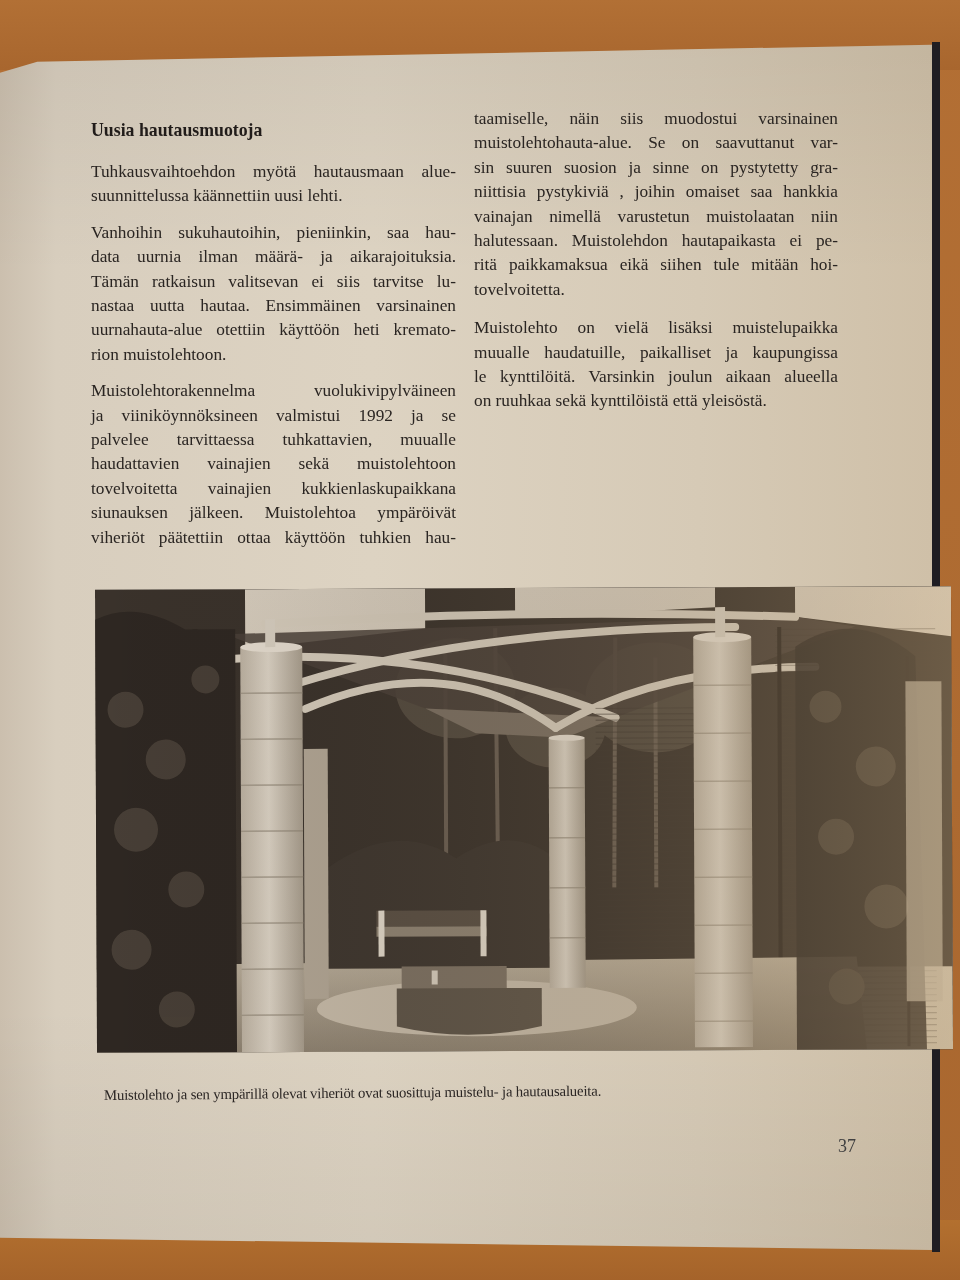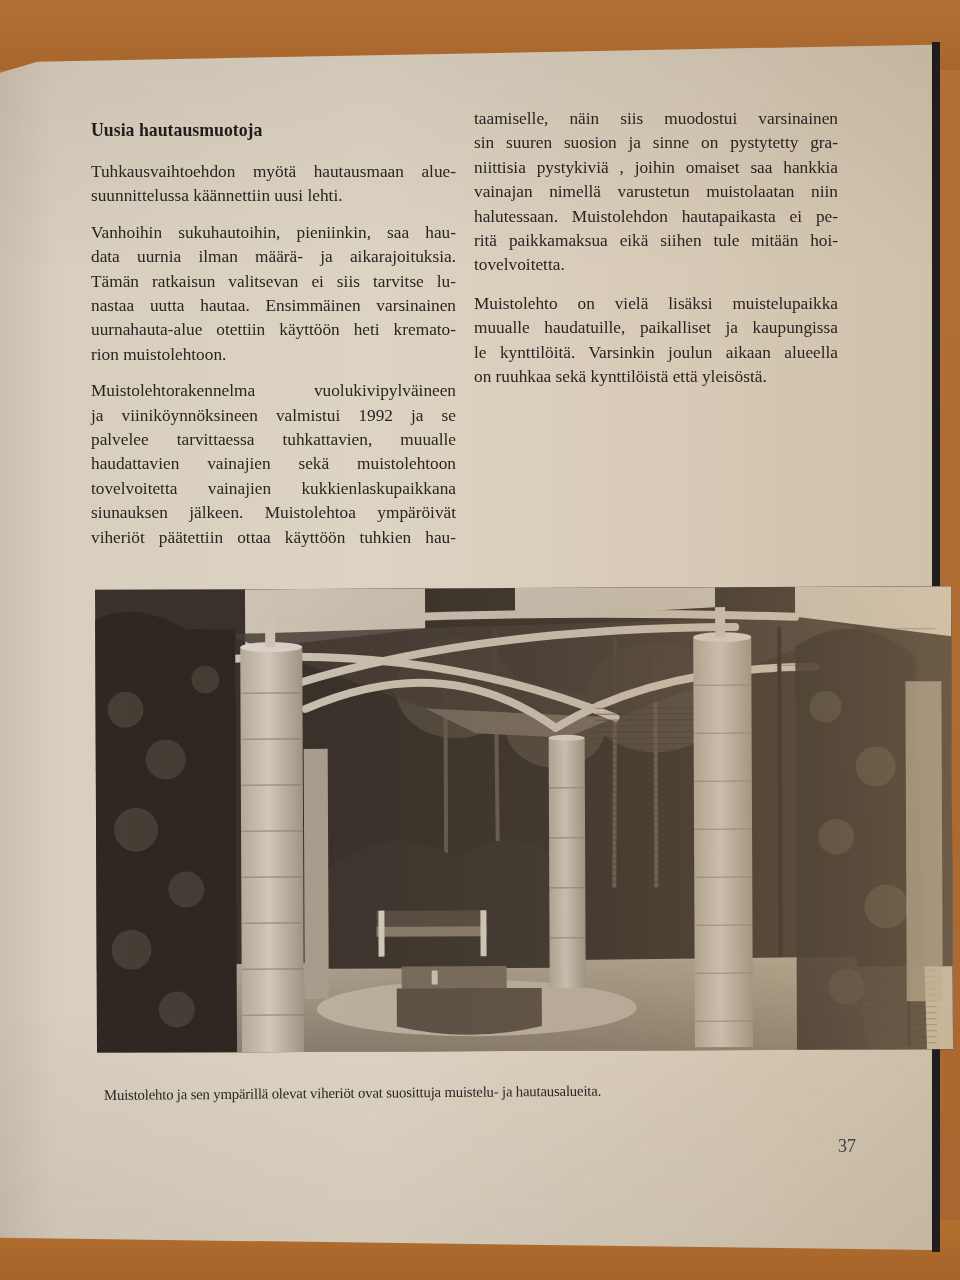--- a/index.html
+++ b/index.html
@@ -121,20 +121,21 @@
     <span class="line">haudattavien vainajien sekä muistolehtoon</span>
     <span class="line">tovelvoitetta vainajien kukkienlaskupaikkana</span>
     <span class="line">siunauksen jälkeen. Muistolehtoa ympäröivät</span>
     <span class="line">viheriöt päätettiin ottaa käyttöön tuhkien hau-</span>
   </div>
 </div>
 
 <div class="col col-right">
   <div class="para" style="margin-bottom:14px;">
     <span class="line">taamiselle, näin siis muodostui varsinainen</span>
+    <span class="line">muistolehtohauta-alue. Se on saavuttanut var-</span>
     <span class="line">sin suuren suosion ja sinne on pystytetty gra-</span>
     <span class="line">niittisia pystykiviä , joihin omaiset saa hankkia</span>
     <span class="line">vainajan nimellä varustetun muistolaatan niin</span>
     <span class="line">halutessaan. Muistolehdon hautapaikasta ei pe-</span>
     <span class="line">ritä paikkamaksua eikä siihen tule mitään hoi-</span>
     <span class="line last">tovelvoitetta.</span>
   </div>
 
   <div class="para">
     <span class="line">Muistolehto on vielä lisäksi muistelupaikka</span>

